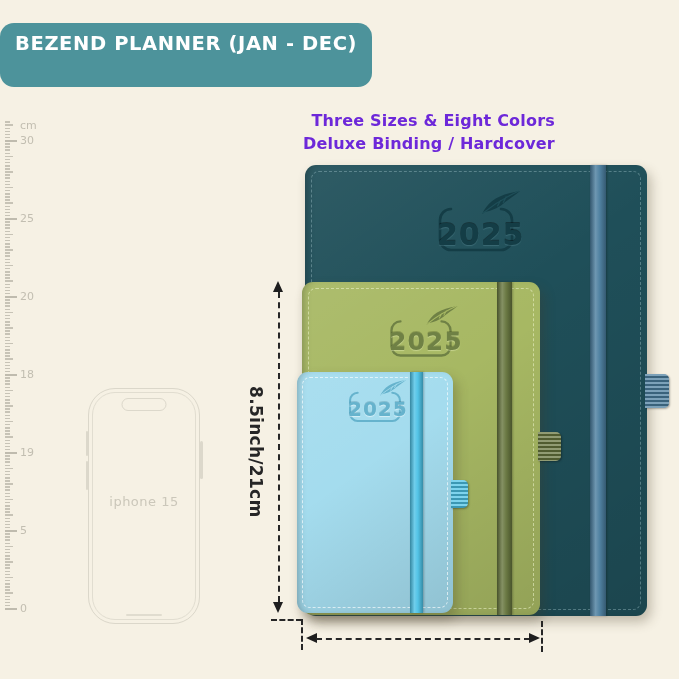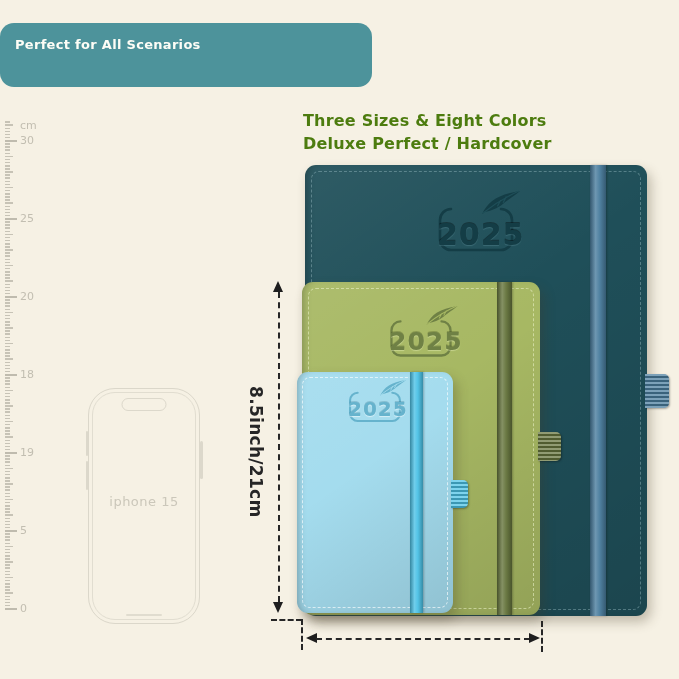--- a/index.html
+++ b/index.html
@@ -6,22 +6,22 @@
   body{font-family:"DejaVu Sans","Liberation Sans",sans-serif;}
   #canvas{position:relative;width:679px;height:679px;background:#f6f1e4;overflow:hidden;}
 
   
   .banner{position:absolute;left:0;top:23px;width:372px;height:64px;background:#4d939b;
           border-radius:14px;box-sizing:border-box;padding:9px 0 0 15px;}
   .banner-title{color:#fff;font-size:19.5px;font-weight:bold;letter-spacing:.6px;white-space:nowrap;}
   .banner-sub{color:#fdfdf6;font-size:13px;font-weight:600;margin-top:5px;letter-spacing:.3px;}
 
   
-  .tagline{position:absolute;left:303px;top:110px;color:#4d7c0f;font-size:16px;line-height:22.5px;
-           font-weight:600;letter-spacing:.2px;}
+  .tagline{position:absolute;left:303px;top:110px;color:#6d28d9;font-size:16px;line-height:22.5px;
+           font-weight:600;letter-spacing:.2px;text-align:right;}
 
   
   .ruler{position:absolute;left:5px;top:118px;width:55px;height:505px;}
   .tick{position:absolute;left:0;height:1.5px;background:#c7c3b6;}
   .tick.min{width:5px;}
   .tick.mid{width:8px;}
   .tick.maj{width:12px;background:#bfbbae;}
   .rlabel{position:absolute;left:15px;font-size:11px;color:#c2beb1;line-height:11px;}
   .runit{position:absolute;left:15px;top:1px;font-size:11px;color:#c2beb1;}
 
@@ -88,26 +88,26 @@
   .arr.left {border-top:5.5px solid transparent;border-bottom:5.5px solid transparent;border-right:11px solid #1e1e1e;}
   .arr.right{border-top:5.5px solid transparent;border-bottom:5.5px solid transparent;border-left:11px solid #1e1e1e;}
   .dim-text{position:absolute;z-index:5;color:#262626;font-size:17px;font-weight:600;letter-spacing:.3px;text-align:center;}
 </style>
 </head>
 <body>
 
 <div id="canvas">
 
   <div class="banner">
-    <div class="banner-sub">Perfect for All Scenarios</div>
+    <div class="banner-title">BEZEND PLANNER (JAN - DEC)</div>
   </div>
 
   <div class="tagline">
     <div>Three Sizes &amp; Eight Colors</div>
-    <div>Deluxe Perfect / Hardcover</div>
+    <div>Deluxe Binding / Hardcover</div>
   </div>
 
   <div class="ruler">
     <div class="runit">cm</div>
     <div>
         <div class="tick maj" style="top: 490px;"></div>
         <div class="rlabel" style="top: 485px;">0</div>
         <div class="tick min" style="top: 486.9px;"></div>
         <div class="tick min" style="top: 483.8px;"></div>
         <div class="tick min" style="top: 480.6px;"></div>

